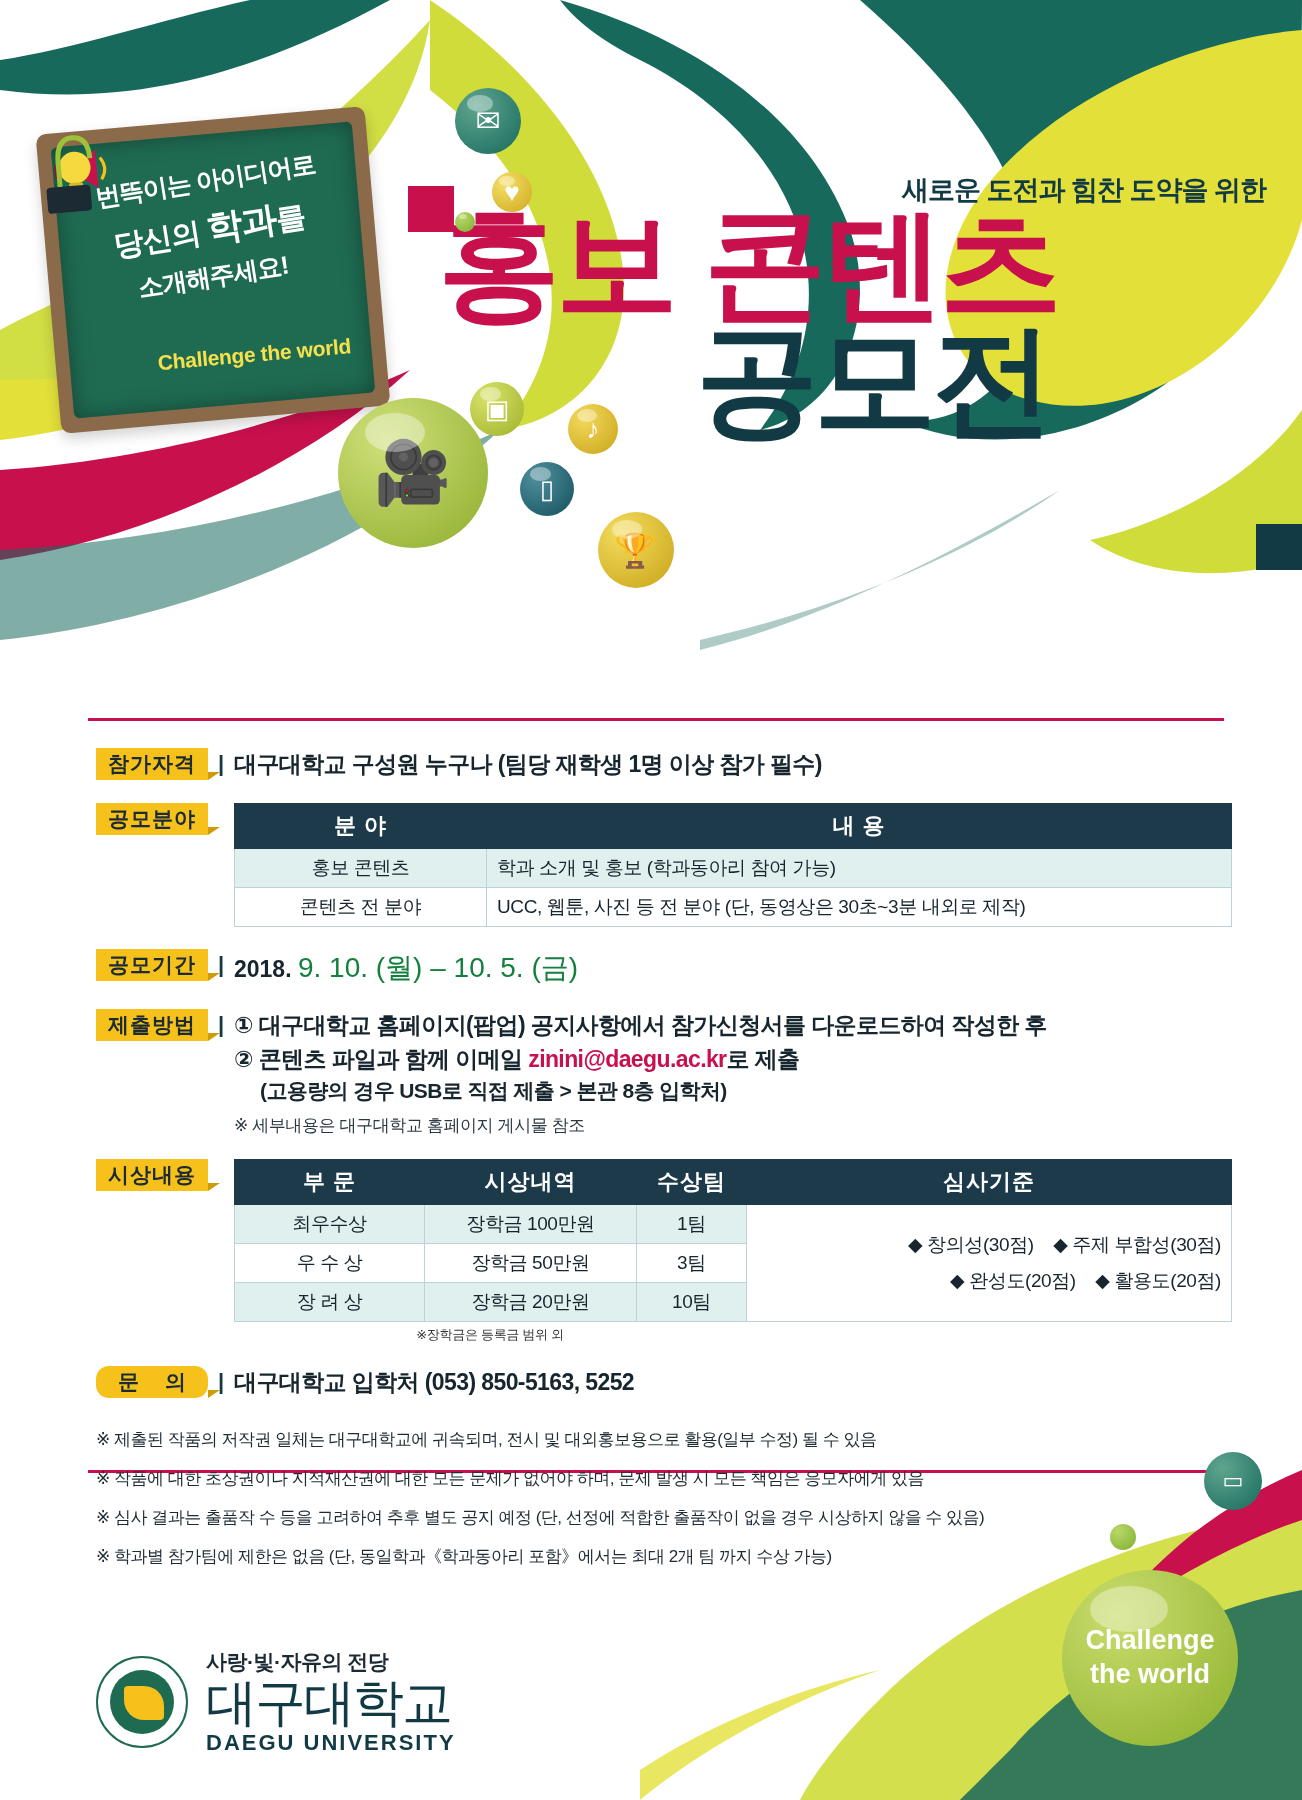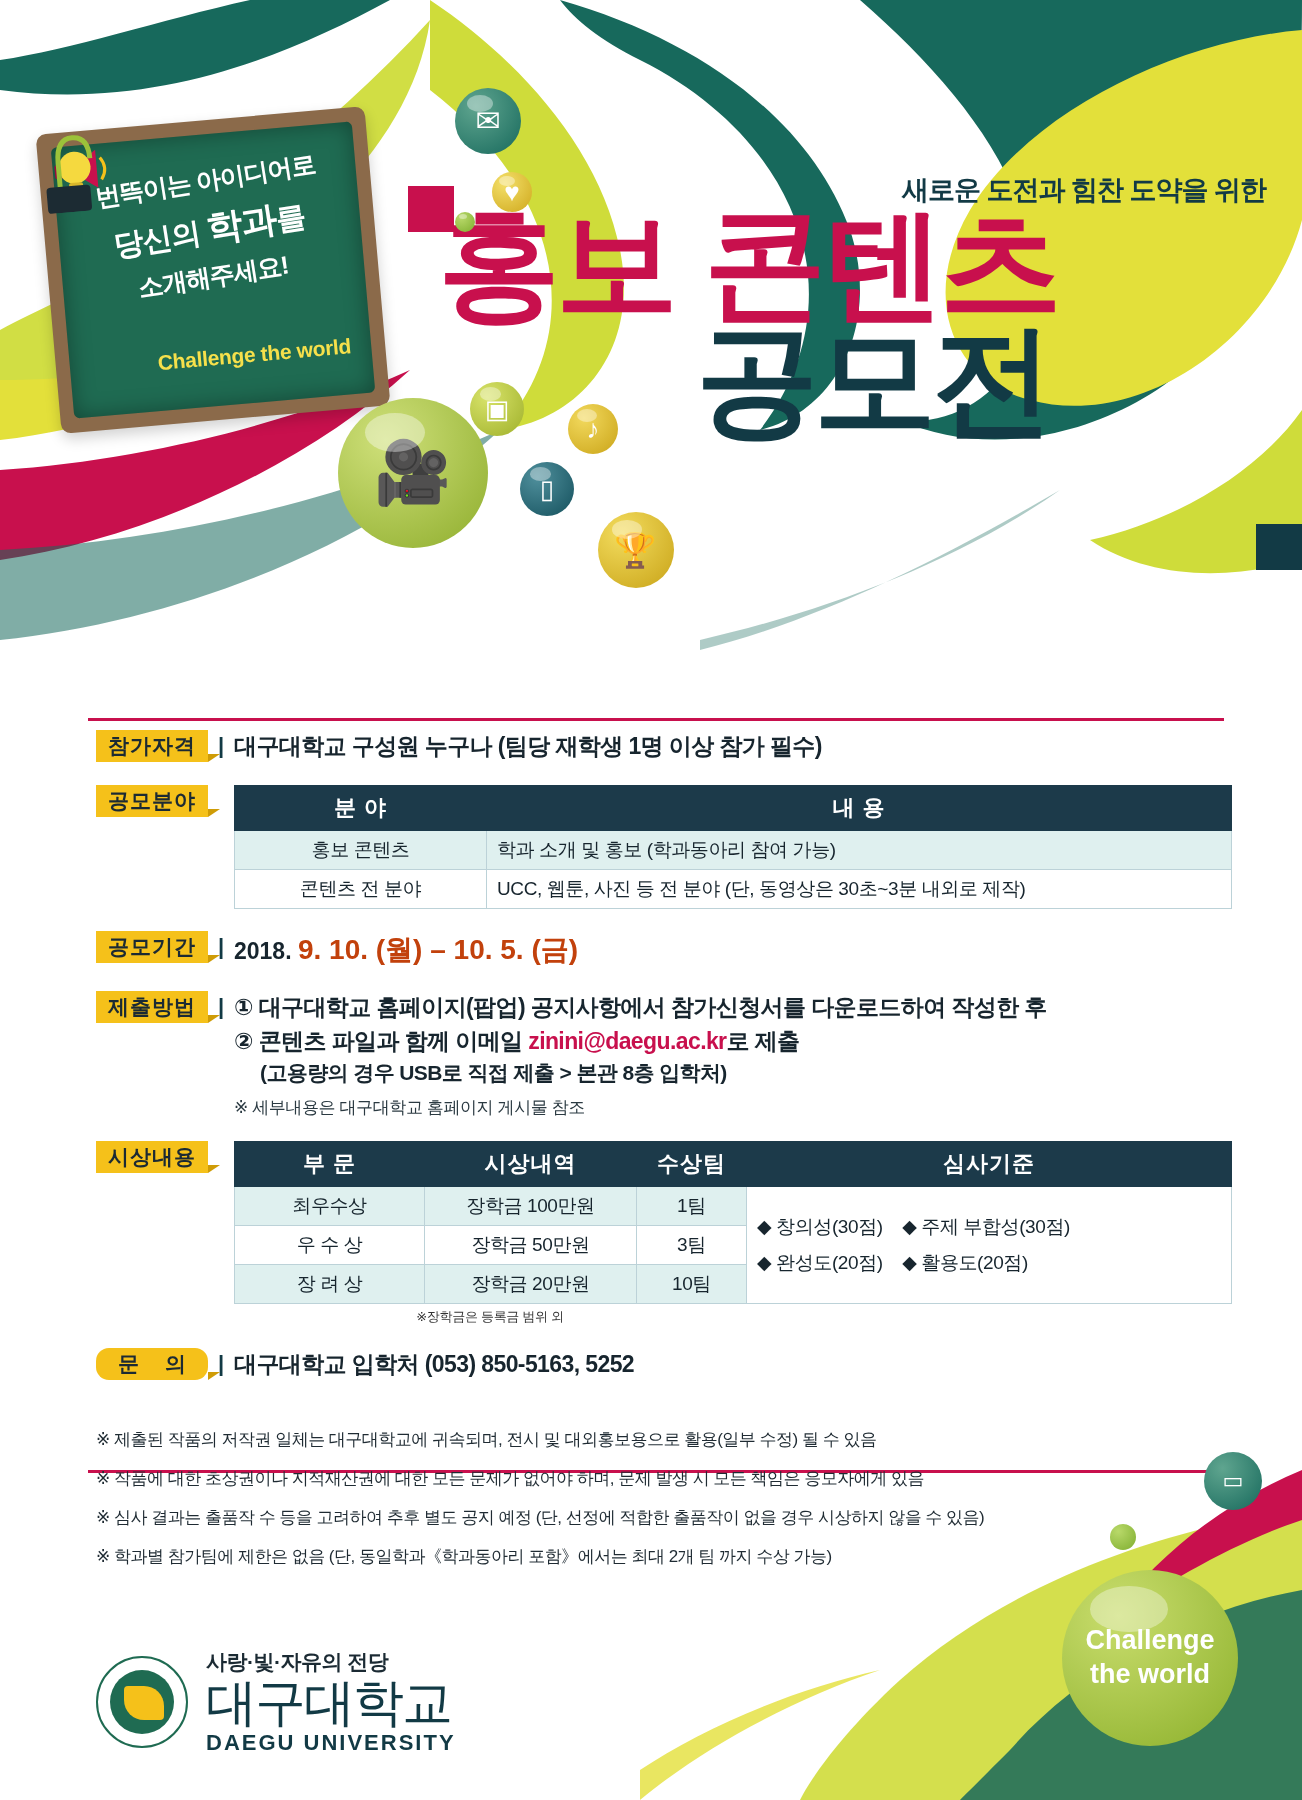--- a/index.html
+++ b/index.html
@@ -85,55 +85,55 @@
   .bubble .glyph { color:#fff; font-size:26px; line-height:1; }
   .bub-video .glyph { font-size:62px; }
   .bub-trophy .glyph { font-size:34px; }
   .bub-mail .glyph { font-size:30px; }
 
   
   .divider { position:absolute; left:88px; right:78px; top:718px; height:3px; background:#c8104d; }
   .divider2 { position:absolute; left:88px; right:78px; top:1470px; height:3px; background:#c8104d; }
 
   
-  .content { position:absolute; left:0; top:730px; width:1302px; }
+  .content { position:absolute; left:0; top:748px; width:1302px; }
   .row { display:flex; align-items:flex-start; margin-bottom:22px; padding-left:96px; padding-right:70px; }
   .tag {
     position:relative; flex:0 0 auto; width:112px; height:32px;
     background:#f5c11a; color:#1b2a33; font-weight:bold; font-size:21px;
     display:flex; align-items:center; justify-content:center; letter-spacing:1px;
   }
   .tag:after {
     content:""; position:absolute; right:-12px; bottom:0;
     border-left:12px solid #cf9c06; border-bottom:8px solid transparent;
   }
   .tag.wide-space { letter-spacing:10px; text-indent:10px;border-radius:13px; }
   .sep { flex:0 0 auto; width:26px; text-align:center; color:#123a45; font-size:22px; font-weight:bold; line-height:32px; }
   .rowbody { flex:1 1 auto; }
   .line { font-size:23px; font-weight:bold; color:#17252e; line-height:1.45; letter-spacing:-.6px; }
   .note { font-size:17px; color:#2b3a42; margin-top:8px; letter-spacing:-.4px; }
   .accent { color:#c8104d; }
-  .period .num { color:#c2410c; font-size:28px; font-weight:bold; }
+  .period .num { color:#15803d; font-size:28px; font-weight:normal; }
   .period { font-size:23px; font-weight:bold; color:#17252e; }
   .indent { padding-left:26px; }
 
   
   table { border-collapse:collapse; width:100%; }
   .tbl th {
     background:#1c3a4a; color:#fff; font-size:22px; font-weight:bold;
     padding:7px 6px; border:1px solid #1c3a4a; letter-spacing:1px;
   }
   .tbl td {
     font-size:19px; padding:6px 10px; border:1px solid #bcd2d8; color:#17252e;
     letter-spacing:-.4px;
   }
   .tbl tbody tr:nth-child(odd) td { background:#dff0ef; }
   .tbl tbody tr:nth-child(even) td { background:#ffffff; }
   .tbl td.c { text-align:center; }
-  .judge { background:#ffffff !important; text-align:left; font-size:19px; line-height:1.9;margin-left:25px; }
+  .judge { background:#ffffff !important; text-align:right; font-size:19px; line-height:1.9;margin-left:25px; }
   .tbl-note { font-size:13px; text-align:center; color:#333; margin-top:4px; letter-spacing:-.3px; }
 
   
   .footnotes { position:absolute; left:96px; top:1428px; width:1130px; }
   .footnotes div { font-size:17px; color:#1f2b33; margin-bottom:16px; letter-spacing:-.5px; }
 
   
   .footer { position:absolute; left:96px; top:1648px; display:flex; align-items:center; }
   .seal { width:92px; height:92px; border-radius:50%; border:2px solid #1f6b52; position:relative; }
   .seal .inner { position:absolute; left:12px; top:12px; right:12px; bottom:12px; border-radius:50%; background:#1f6b52; }

